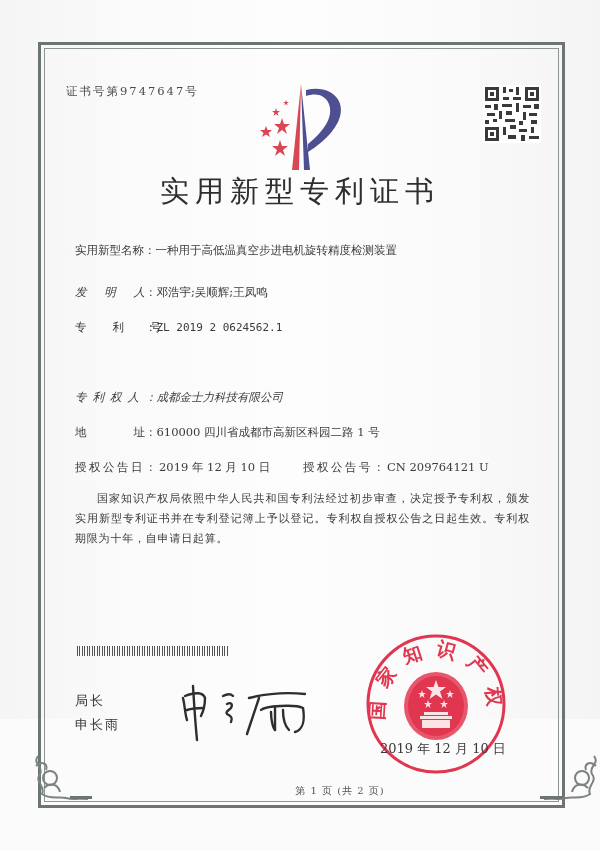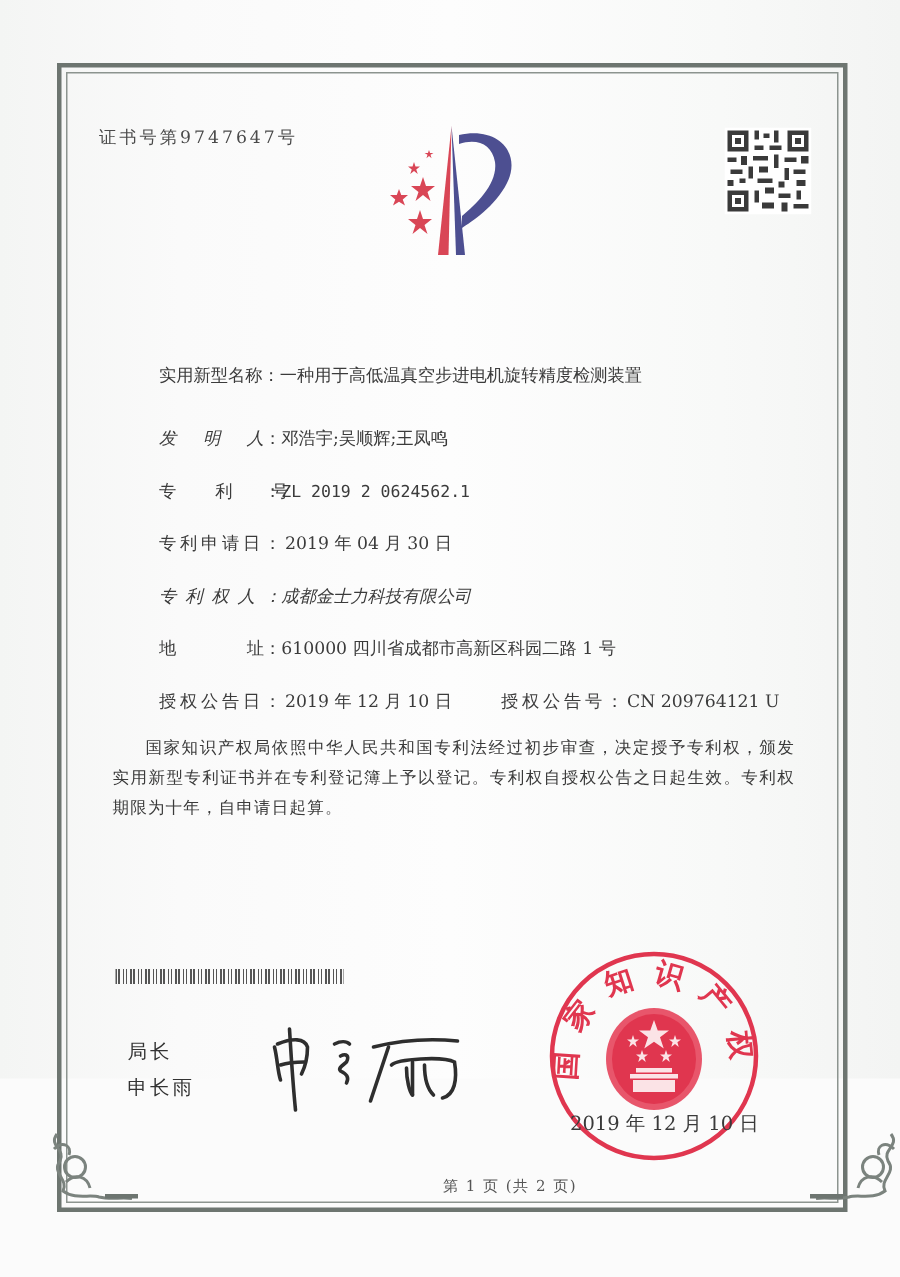--- a/index.html
+++ b/index.html
@@ -37,38 +37,38 @@
   .logo { position: absolute; left: 252px; top: 78px; width: 100px; height: 98px; }
   .qr { position: absolute; left: 483px; top: 85px; width: 58px; height: 58px; }
 
   .title {
     position: absolute; left: 0; width: 600px; top: 172px;
     text-align: center; font-size: 29px; letter-spacing: 6px; color: #2e2e2e;
     font-family: "DejaVu Sans", "Liberation Sans", sans-serif;
   }
 
   .field {
-    position: absolute; left: 75px; font-size: 11.5px; color: #3b3b3b; white-space: nowrap; margin-left: 31px;
+    position: absolute; left: 75px; font-size: 11.5px; color: #3b3b3b; white-space: nowrap;
   }
   .field .lbl { display: inline-block; }
   .field .val { display: inline-block; }
   .lbl-spread { display: inline-block; width: 82px; text-align: justify; text-align-last: justify; }
 
   .para {
     position: absolute; left: 75px; width: 455px;
     font-size: 11px; line-height: 20px; color: #3a3a3a;
     text-indent: 22px; letter-spacing: 0.8px; text-align: justify;
   }
 
   .barcode {
     position: absolute; left: 77px; top: 646px; width: 152px; height: 10px;
     background: repeating-linear-gradient(90deg, #555 0px, #555 1px, transparent 1px, transparent 2px, #555 2px, #555 3px, transparent 3px, transparent 5px);
   }
   .director-title, .director-name {
-    position: absolute; left: 85px; font-size: 13px; color: #333;
+    position: absolute; left: 75px; font-size: 13px; color: #333;
     font-family: Liberation Sans, sans-serif; letter-spacing: 2px;
   }
   .director-title { top: 692px; }
   .director-name { top: 716px; }
   .signature { position: absolute; left: 175px; top: 680px; width: 140px; height: 62px; }
 
   .seal { position: absolute; left: 364px; top: 632px; width: 144px; height: 144px; }
   .seal-date {
     position: absolute; left: 380px; top: 740px; font-size: 13px; color: #3a3a3a;
     font-family: "DejaVu Serif", "Liberation Serif", serif;
@@ -155,36 +155,34 @@
       <rect x="20" y="42" width="3" height="8"></rect>
         <rect x="27" y="40" width="6" height="4"></rect>
         <rect x="36" y="44" width="8" height="3"></rect>
       <rect x="48" y="42" width="3" height="6"></rect>
         <rect x="25" y="50" width="8" height="4"></rect>
         <rect x="38" y="50" width="4" height="6"></rect>
       <rect x="46" y="51" width="10" height="3"></rect>
     </g>
   </svg>
 
+  <div class="title">实用新型专利证书</div>
 
   <div class="field" style="top:243px;">
     <span class="lbl">实用新型名称：</span><span class="val">一种用于高低温真空步进电机旋转精度检测装置</span>
   </div>
 
   <div class="field" style="top:285px;">
     <span class="lbl lbl-spread" style="width:70px;letter-spacing:0;font-style:italic;"><span>发明人</span></span><span>：</span><span class="val">邓浩宇;吴顺辉;王凤鸣</span>
   </div>
 
   <div class="field" style="top:320px;">
     <span class="lbl" style="width:70px;letter-spacing:26px;">专利号</span><span>：</span><span class="val" style="font-family:'DejaVu Sans Mono','Liberation Mono',monospace;font-size:11px;">ZL 2019 2 0624562.1</span>
   </div>
 
-  <div class="field" style="top:355px;">
-    <span class="lbl" style="letter-spacing:2.5px;">专利申请日：</span><span class="val">2019 年 04 月 30 日</span>
-  </div>
 
   <div class="field" style="top:390px;font-style:italic;">
     <span class="lbl" style="width:70px;letter-spacing:6px;">专利权人</span><span>：</span><span class="val">成都金士力科技有限公司</span>
   </div>
 
   <div class="field" style="top:425px;">
     <span class="lbl" style="width:70px;letter-spacing:47px;">地址</span><span>：</span><span class="val">610000 四川省成都市高新区科园二路 1 号</span>
   </div>
 
   <div class="field" style="top:460px;">

